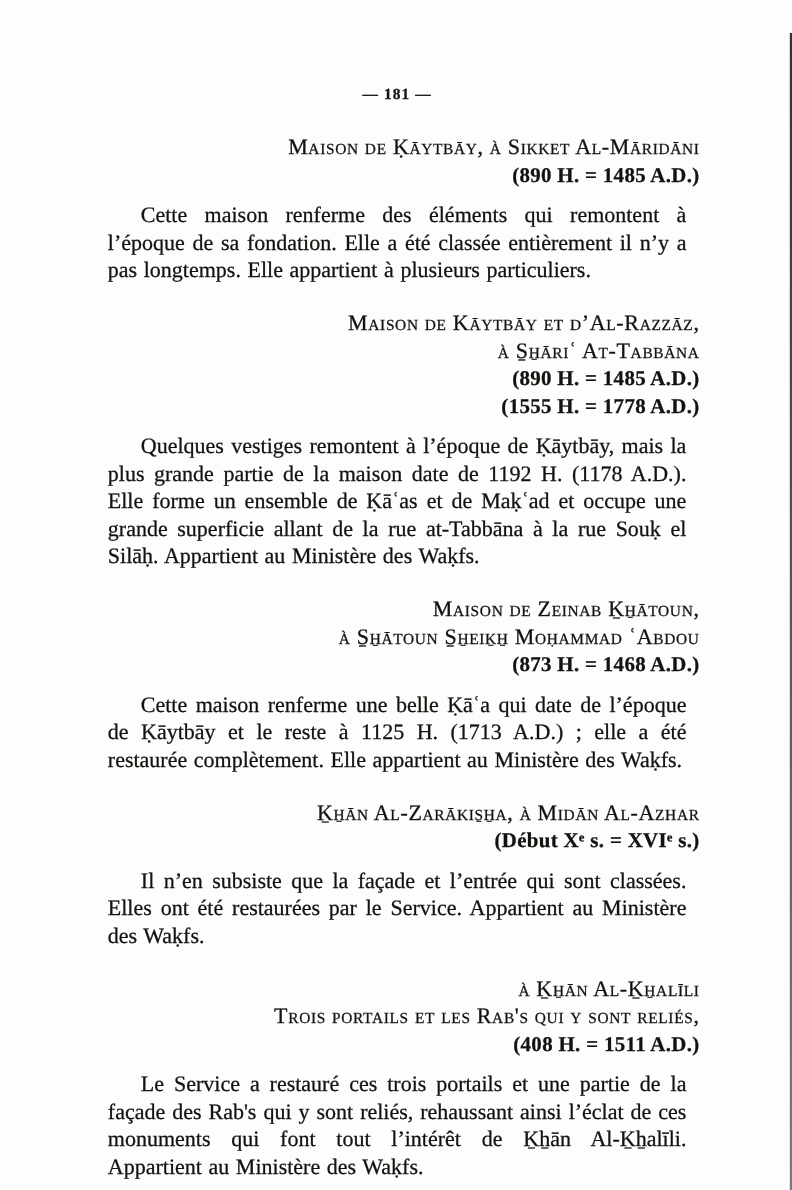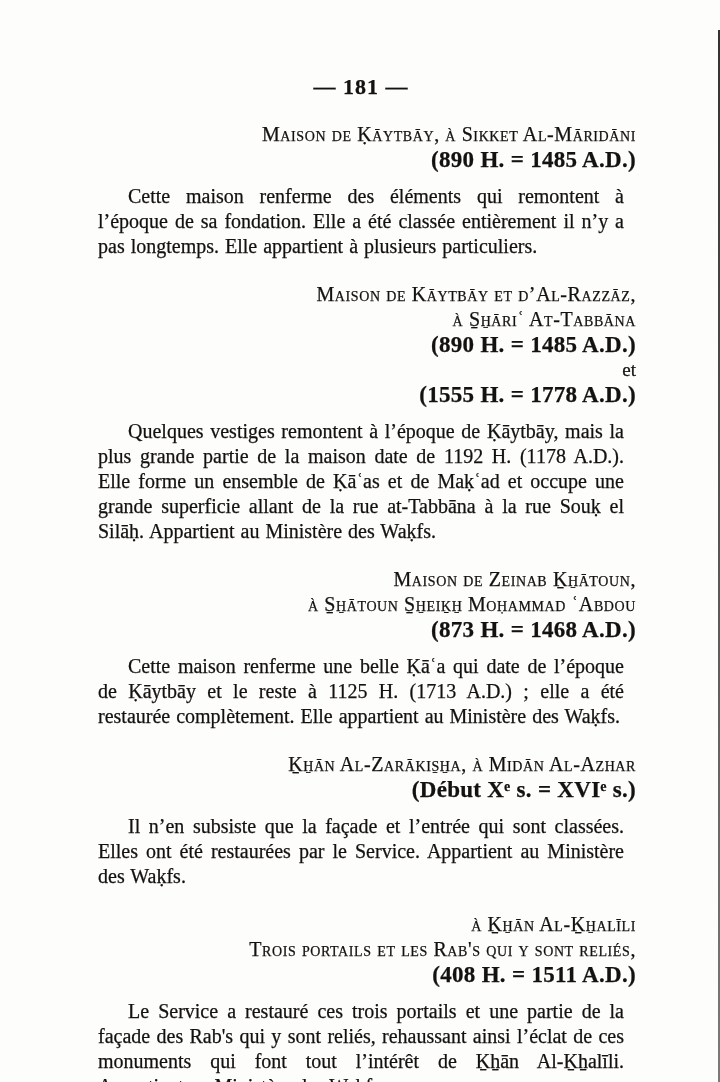--- a/index.html
+++ b/index.html
@@ -15,35 +15,35 @@
     background: #fdfdfb;
     padding: 74px 84px 0 86px;
     font-family: "Liberation Serif", "DejaVu Serif", serif;
     color: #141210;
     -webkit-text-stroke: 0.25px currentColor;
     overflow: hidden;
   }
   .page-number {
     text-align: center;
     font-weight: 700;
-    font-size: 22px;
+    font-size: 14px;
     letter-spacing: 1px;
     line-height: 25px;
   }
   section { margin-top: 23px; }
   .heading { text-align: right; margin-bottom: 7px; }
   .hl { line-height: 25px; }
   .hl-name {
     font-variant: small-caps;
     font-size: 20px;
     letter-spacing: 0.6px;
   }
   .hl-date {
     font-weight: 700;
-    font-size: 23px;
+    font-size: 19px;
     letter-spacing: 0.3px;
   }
   .hl-et { font-size: 19px; }
   .para {
     margin: 12px;
     font-size: 20px;
     line-height: 25px;
     text-align: justify;
     text-indent: 30px;
     word-spacing: 1px;
@@ -70,21 +70,20 @@
       <div class="hl hl-date">(890 H. = 1485 A.D.)</div>
     </div>
     <p class="para">Cette maison renferme des éléments qui remontent à l’époque de sa fondation. Elle a été classée entièrement il n’y a pas longtemps. Elle appartient à plusieurs particuliers.</p>
   </section>
 
   <section>
     <div class="heading">
       <div class="hl hl-name">Maison de Kāytbāy et d’Al-Razzāz,</div>
       <div class="hl hl-name">à S̱ẖāriʿ At-Tabbāna</div>
       <div class="hl hl-date">(890 H. = 1485 A.D.)</div>
-      <div class="hl hl-et">et</div>
       <div class="hl hl-date">(1555 H. = 1778 A.D.)</div>
     </div>
     <p class="para">Quelques vestiges remontent à l’époque de Ḳāytbāy, mais la plus grande partie de la maison date de 1192 H. (1178 A.D.). Elle forme un ensemble de Ḳāʿas et de Maḳʿad et occupe une grande superficie allant de la rue at-Tabbāna à la rue Souḳ el Silāḥ. Appartient au Ministère des Waḳfs.</p>
   </section>
 
   <section>
     <div class="heading">
       <div class="hl hl-name">Maison de Zeinab Ḵẖātoun,</div>
       <div class="hl hl-name">à S̱ẖātoun S̱ẖeiḵẖ Moḥammad ʿAbdou</div>
       <div class="hl hl-date">(873 H. = 1468 A.D.)</div>

